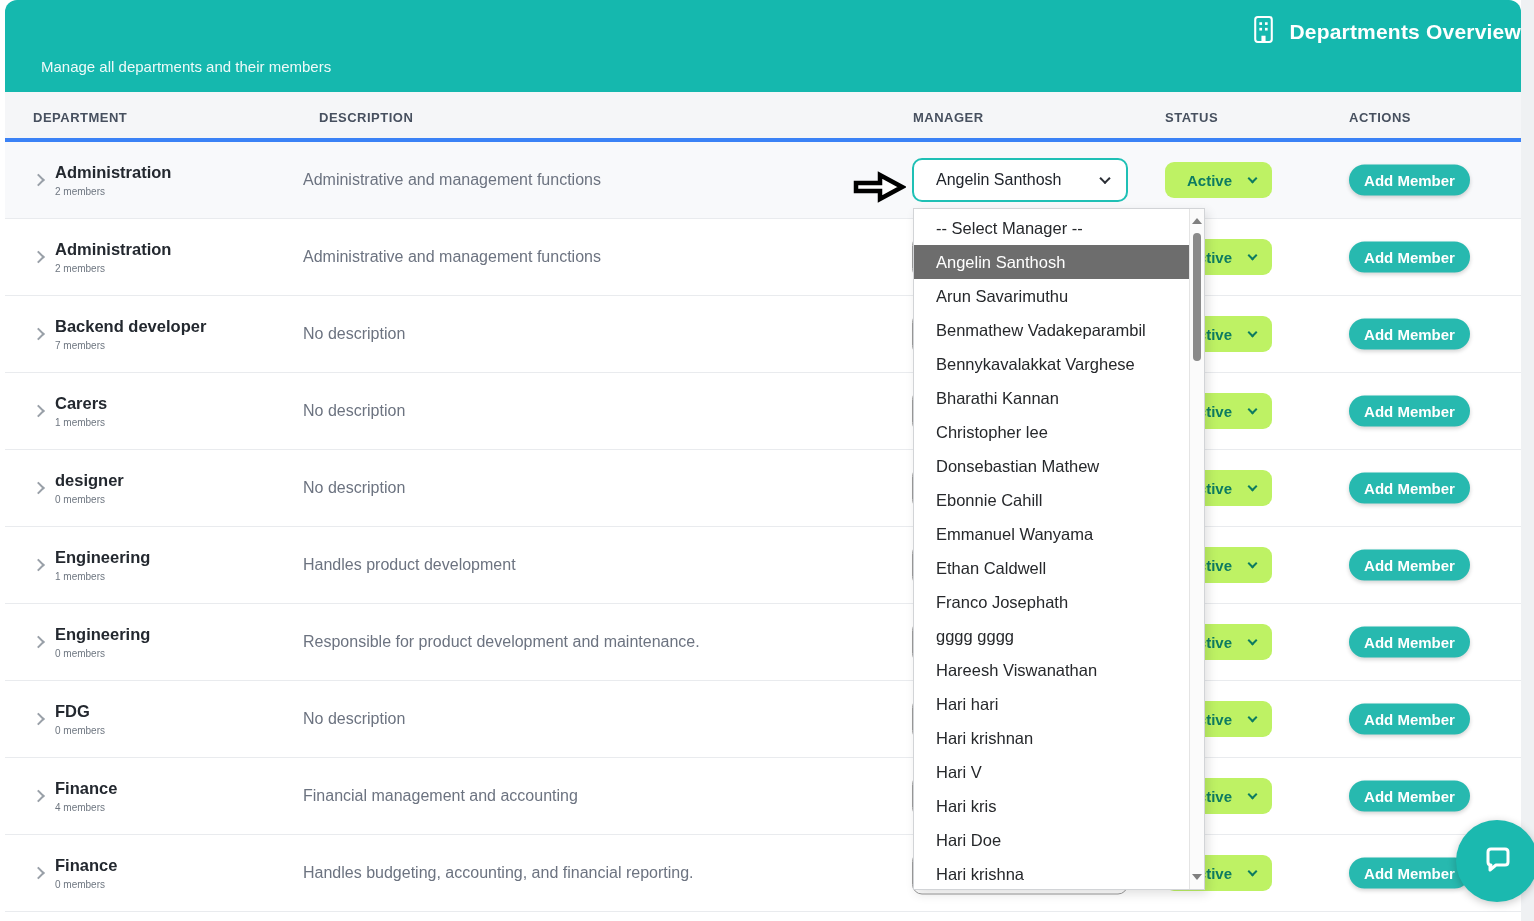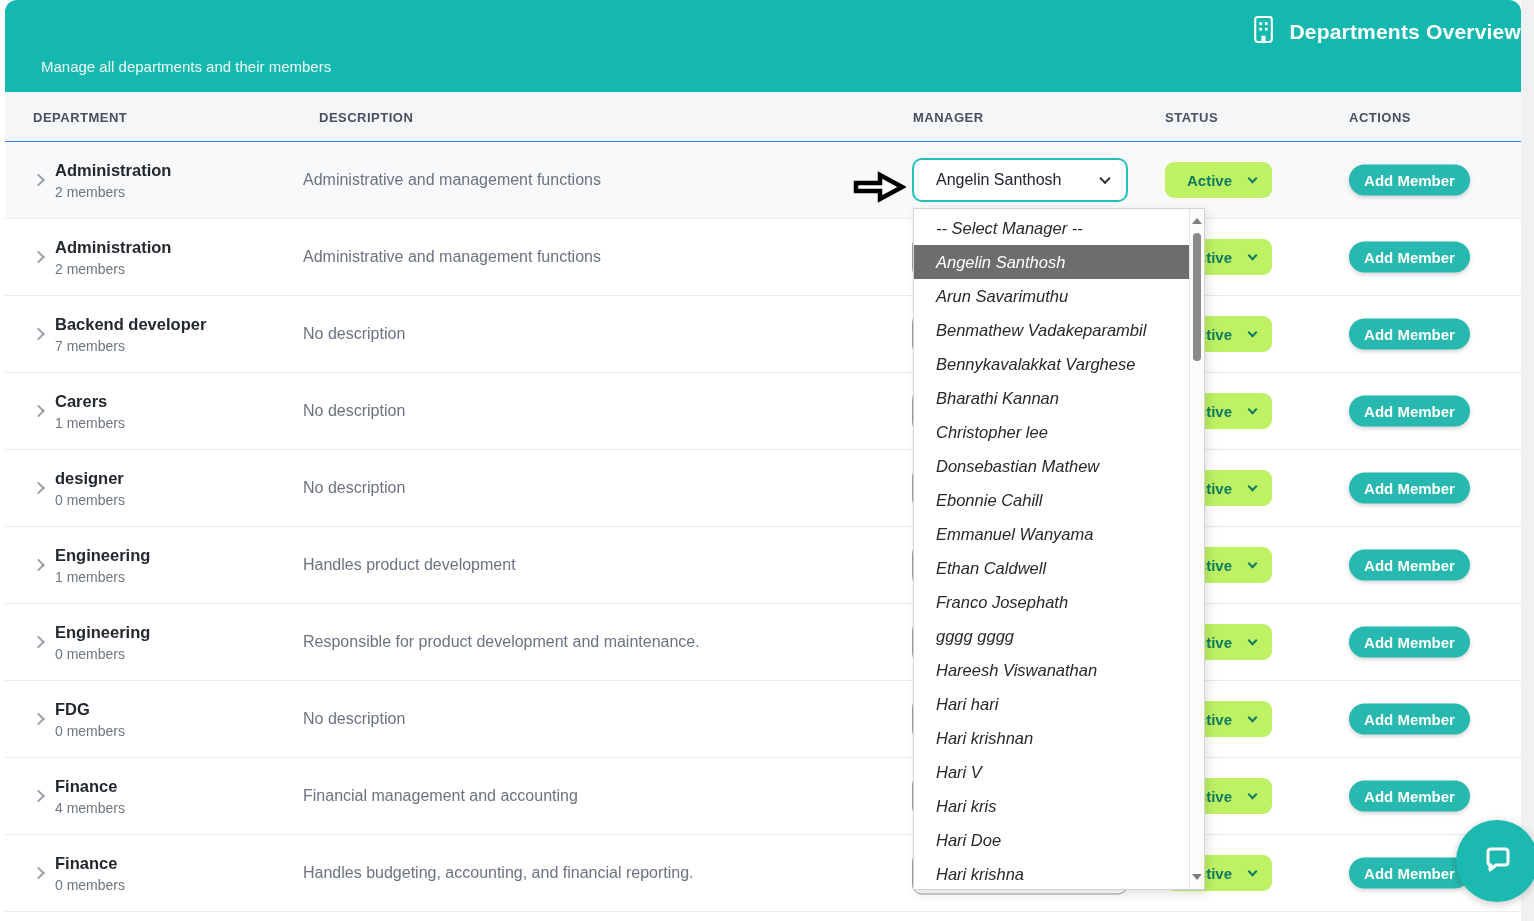--- a/index.html
+++ b/index.html
@@ -14,36 +14,36 @@
   .card { position:absolute; left:5px; top:0; width:1516px; height:921px;
           border-radius:12px 12px 0 0; overflow:hidden; background:#ffffff; }
 
   
   .hdr { background:#15b8ae; height:92px; padding:15px 0 0 36px; }
   .hdr-top { display:flex; align-items:center; gap:13px;justify-content:flex-end; }
   .hdr-title { color:#ffffff; font-size:21px; font-weight:bold; letter-spacing:0.2px; }
   .hdr-sub { margin-top:10px; color:rgba(255,255,255,0.93); font-size:15px; }
 
   
-  .thead { position:relative; height:50px; background:#f5f6f8; border-bottom:1px solid #3b82f6; }
+  .thead { position:relative; height:50px; background:#f5f6f8; border-bottom:4px solid #3b82f6; }
   .th { position:absolute; top:0; height:50px; display:flex; align-items:center;
         font-size:13px; font-weight:bold; color:#47505f; letter-spacing:0.5px; }
   .th1{left:28px;} .th2{left:298px;margin-left:16px;} .th3{left:908px;} .th4{left:1160px;} .th5{left:1344px;}
 
   
   .row { position:relative; height:77px; border-bottom:1px solid #e9ebee; background:#ffffff; }
   .row.first { background:#f8f9fb; }
 
   .chev-right { position:absolute; left:29px; top:50%; width:9px; height:9px;
                 border-top:2px solid #99a0a8; border-right:2px solid #99a0a8;
                 transform:translateY(-50%) rotate(45deg); cursor:pointer; }
 
   .dept { position:absolute; left:50px; top:50%; transform:translateY(-50%); }
   .dept-name { font-size:16.5px; font-weight:600; color:#23282f; }
-  .dept-members { margin-top:4px; font-size:14px; color:#6e7680; }
+  .dept-members { margin-top:4px; font-size:10px; color:#6e7680; }
 
   .desc { position:absolute; left:298px; top:50%; transform:translateY(-50%);
           font-size:16px; color:#6c7380; white-space:nowrap; }
 
   .mgr-select { position:absolute; left:907px; top:50%; transform:translateY(-50%);
                 width:216px; height:43px; background:#ffffff; border:1px solid #9b9b9b;
                 border-radius:10px; display:flex; align-items:center;
                 padding:0 34px 0 22px; font-size:16px; color:#20242b; cursor:pointer; }
   .row.first .mgr-select { border:2px solid #1fc0b5; height:44px; }
   .sel-chev { position:absolute; right:17px; top:50%; width:8px; height:8px;
@@ -64,21 +64,21 @@
              box-shadow:0 2px 4px rgba(0,0,0,0.18);
              display:flex; align-items:center; justify-content:center;
              font-family:"Liberation Sans", sans-serif; }
 
   
   .panel { position:absolute; left:908px; top:208px; width:292px; height:682px;
            background:#ffffff; border:1px solid #d2d4d7; z-index:10;
            box-shadow:3px 4px 10px rgba(0,0,0,0.12); }
   .options { position:absolute; left:0; top:2px; right:15px; bottom:0; overflow:hidden; }
   .option { height:34px; display:flex; align-items:center; padding-left:22px;
-            font-size:16.5px; color:#26282b; white-space:nowrap; cursor:pointer;font-style:italic; }
+            font-size:16.5px; color:#26282b; white-space:nowrap; cursor:pointer; }
   .option.selected { background:#6d6d6d; color:#ffffff; }
 
   .sb { position:absolute; top:0; right:0; width:15px; height:100%;
         background:#fbfbfb; border-left:1px solid #e4e4e4; }
   .sb-up { position:absolute; top:9px; left:2px; width:0; height:0;
            border-left:5px solid transparent; border-right:5px solid transparent;
            border-bottom:6px solid #7f7f7f; cursor:pointer; }
   .sb-down { position:absolute; bottom:9px; left:2px; width:0; height:0;
              border-left:5px solid transparent; border-right:5px solid transparent;
              border-top:6px solid #7f7f7f; cursor:pointer; }

